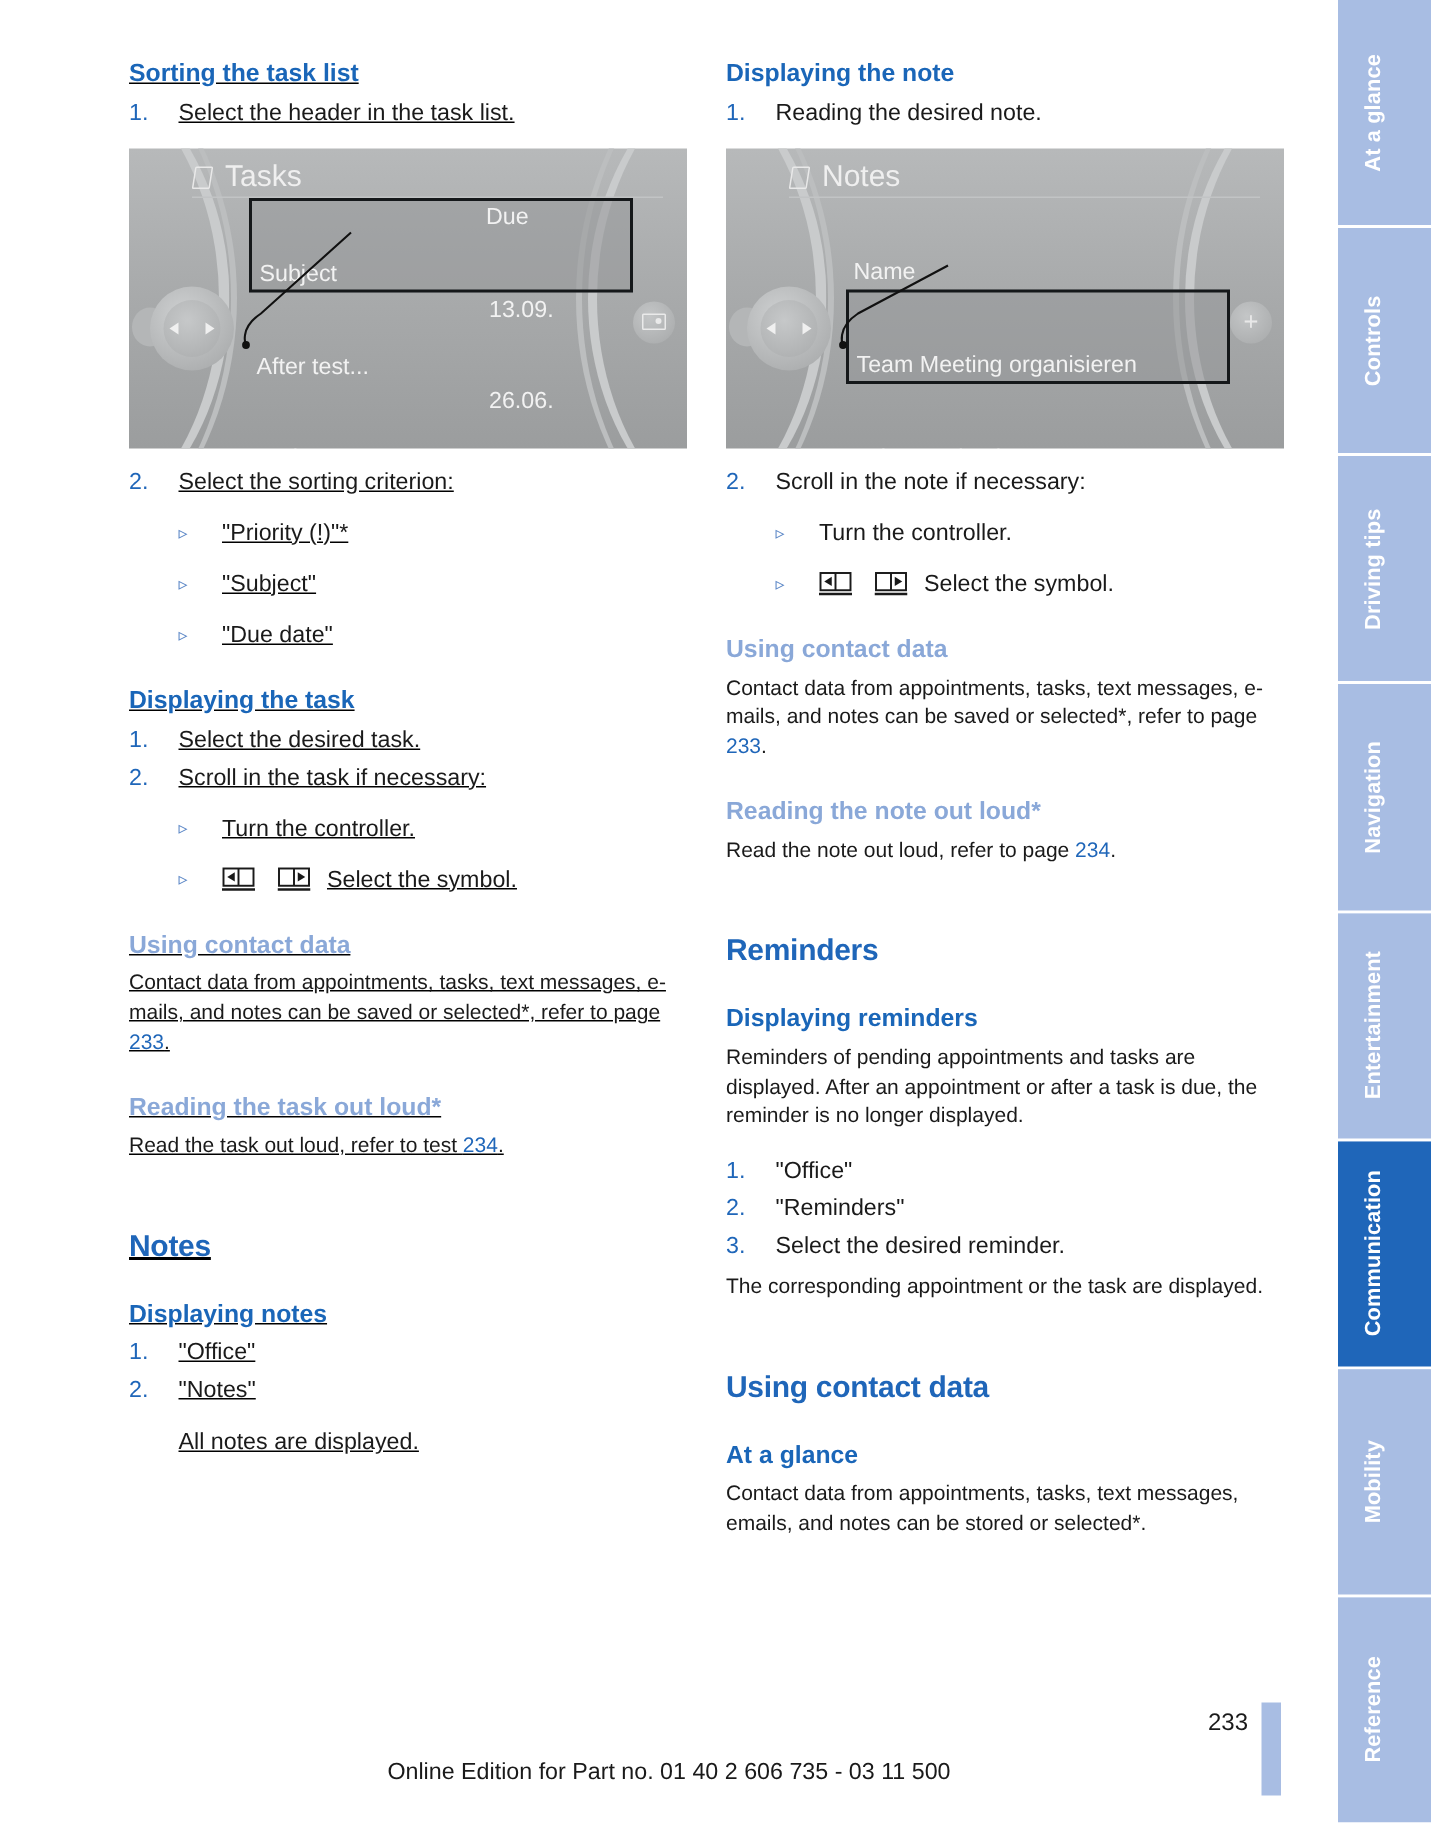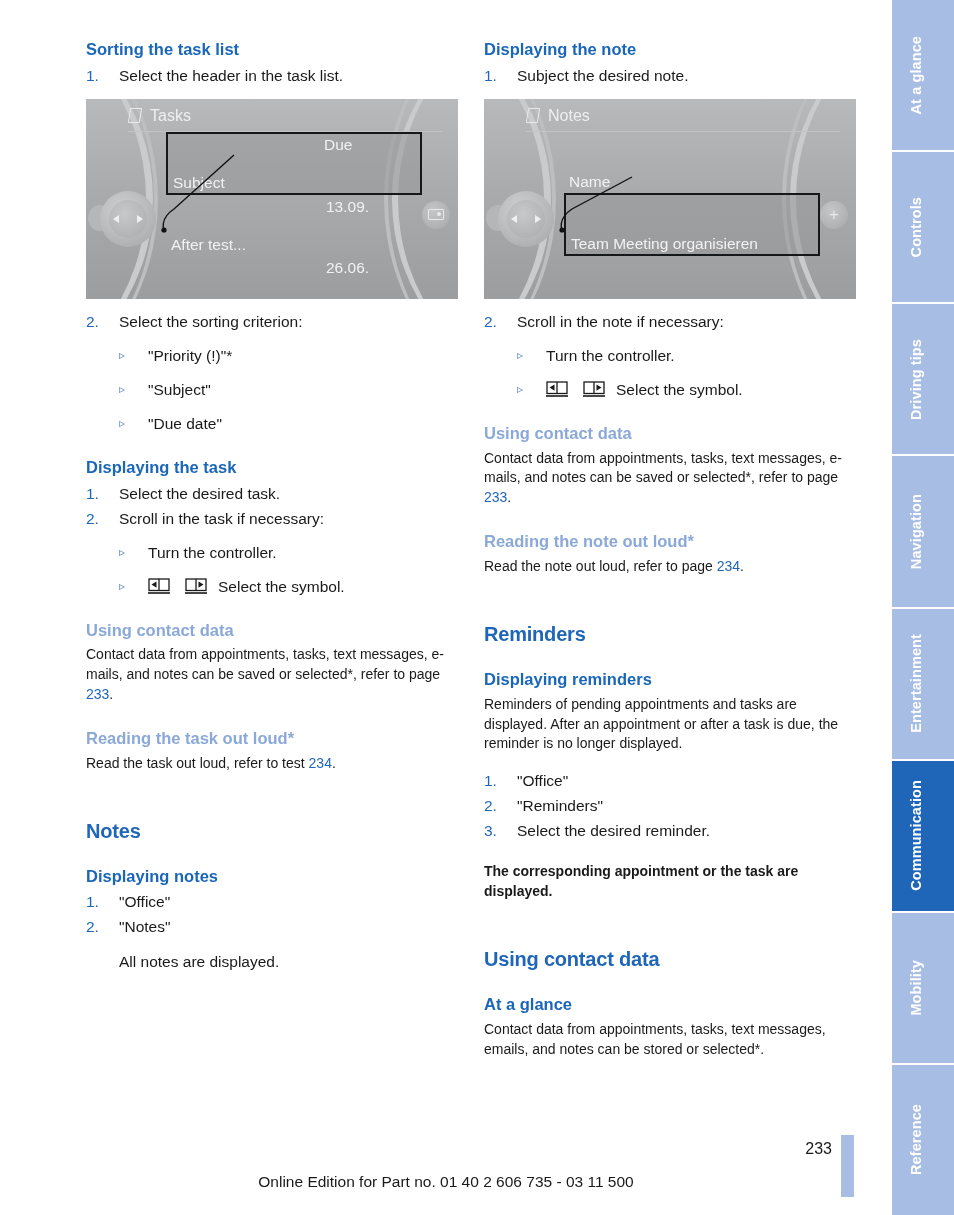--- a/index.html
+++ b/index.html
@@ -37,21 +37,21 @@
     display:block;
   }
   .rail-tab.active{background:#1f66b9;}
 
   
   .col{
     position:absolute;
     top:40px;
     width:372px;
   }
-  .col-left{left:86px;}
+  .col-left{left:86px;text-decoration:underline;}
   .col-right{left:484px;}
 
   
   h1.sec{
     font-size:20px;font-weight:bold;color:#1f66b9;
     margin:0 0 12px 0;line-height:1.15;
     letter-spacing:-.2px;
   }
   h2.sub{
     font-size:16.5px;font-weight:bold;color:#1a66b8;
@@ -123,21 +123,21 @@
     right:-240px;top:-78px;width:300px;height:356px;
     border-width:0 0 0 6px;border-left-color:#c9cbcc;
   }
   .screen .arcR2{
     right:-266px;top:-104px;width:336px;height:408px;
     border-width:0 0 0 4px;border-left-color:#bcbebf;
   }
   .screen-head{
     position:absolute;left:42px;top:8px;right:14px;
     display:flex;align-items:center;gap:9px;
-    color:#efefef;font-size:16px;
+    color:#efefef;font-size:20px;
   }
   .screen-head .rule{
     position:absolute;left:0;right:2px;top:24px;height:1px;background:#c2c4c5;
   }
   .doc-ic{width:13px;height:15px;position:relative;display:inline-block;}
   .doc-ic:before{
     content:"";position:absolute;left:1px;top:0;width:10px;height:13px;
     border:1.6px solid #e9e9e9;transform:skewX(-9deg);border-radius:1px;
   }
   .rows{position:absolute;left:80px;top:33px;right:36px;}
@@ -365,21 +365,21 @@
 
   </div>
 
   <div class="col col-right">
 
     <h2 class="sub">Displaying the note</h2>
 
     <ol class="steps">
       <li>
         <span class="num">1.</span>
-        <span>Subject the desired note.</span>
+        <span>Reading the desired note.</span>
       </li>
     </ol>
 
     <div class="screen">
       <div class="arcL1"></div>
       <div class="arcL2"></div>
       <div class="arcR1"></div>
       <div class="arcR2"></div>
 
       <div class="screen-head">
@@ -480,21 +480,21 @@
       <li>
         <span class="num">2.</span>
         <span>"Reminders"</span>
       </li>
       <li>
         <span class="num">3.</span>
         <span>Select the desired reminder.</span>
       </li>
     </ol>
 
-    <p class="body" style="margin-top:20px;font-weight:bold;">The corresponding appointment or the task are displayed.</p>
+    <p class="body" style="margin-top:6px;">The corresponding appointment or the task are displayed.</p>
 
     <div class="gap-xl"></div>
 
     <h1 class="sec">Using contact data</h1>
 
     <div class="gap-s"></div>
 
     <h2 class="sub">At a glance</h2>
     <p class="body">Contact data from appointments, tasks, text messages, emails, and notes can be stored or selected*.</p>
 

